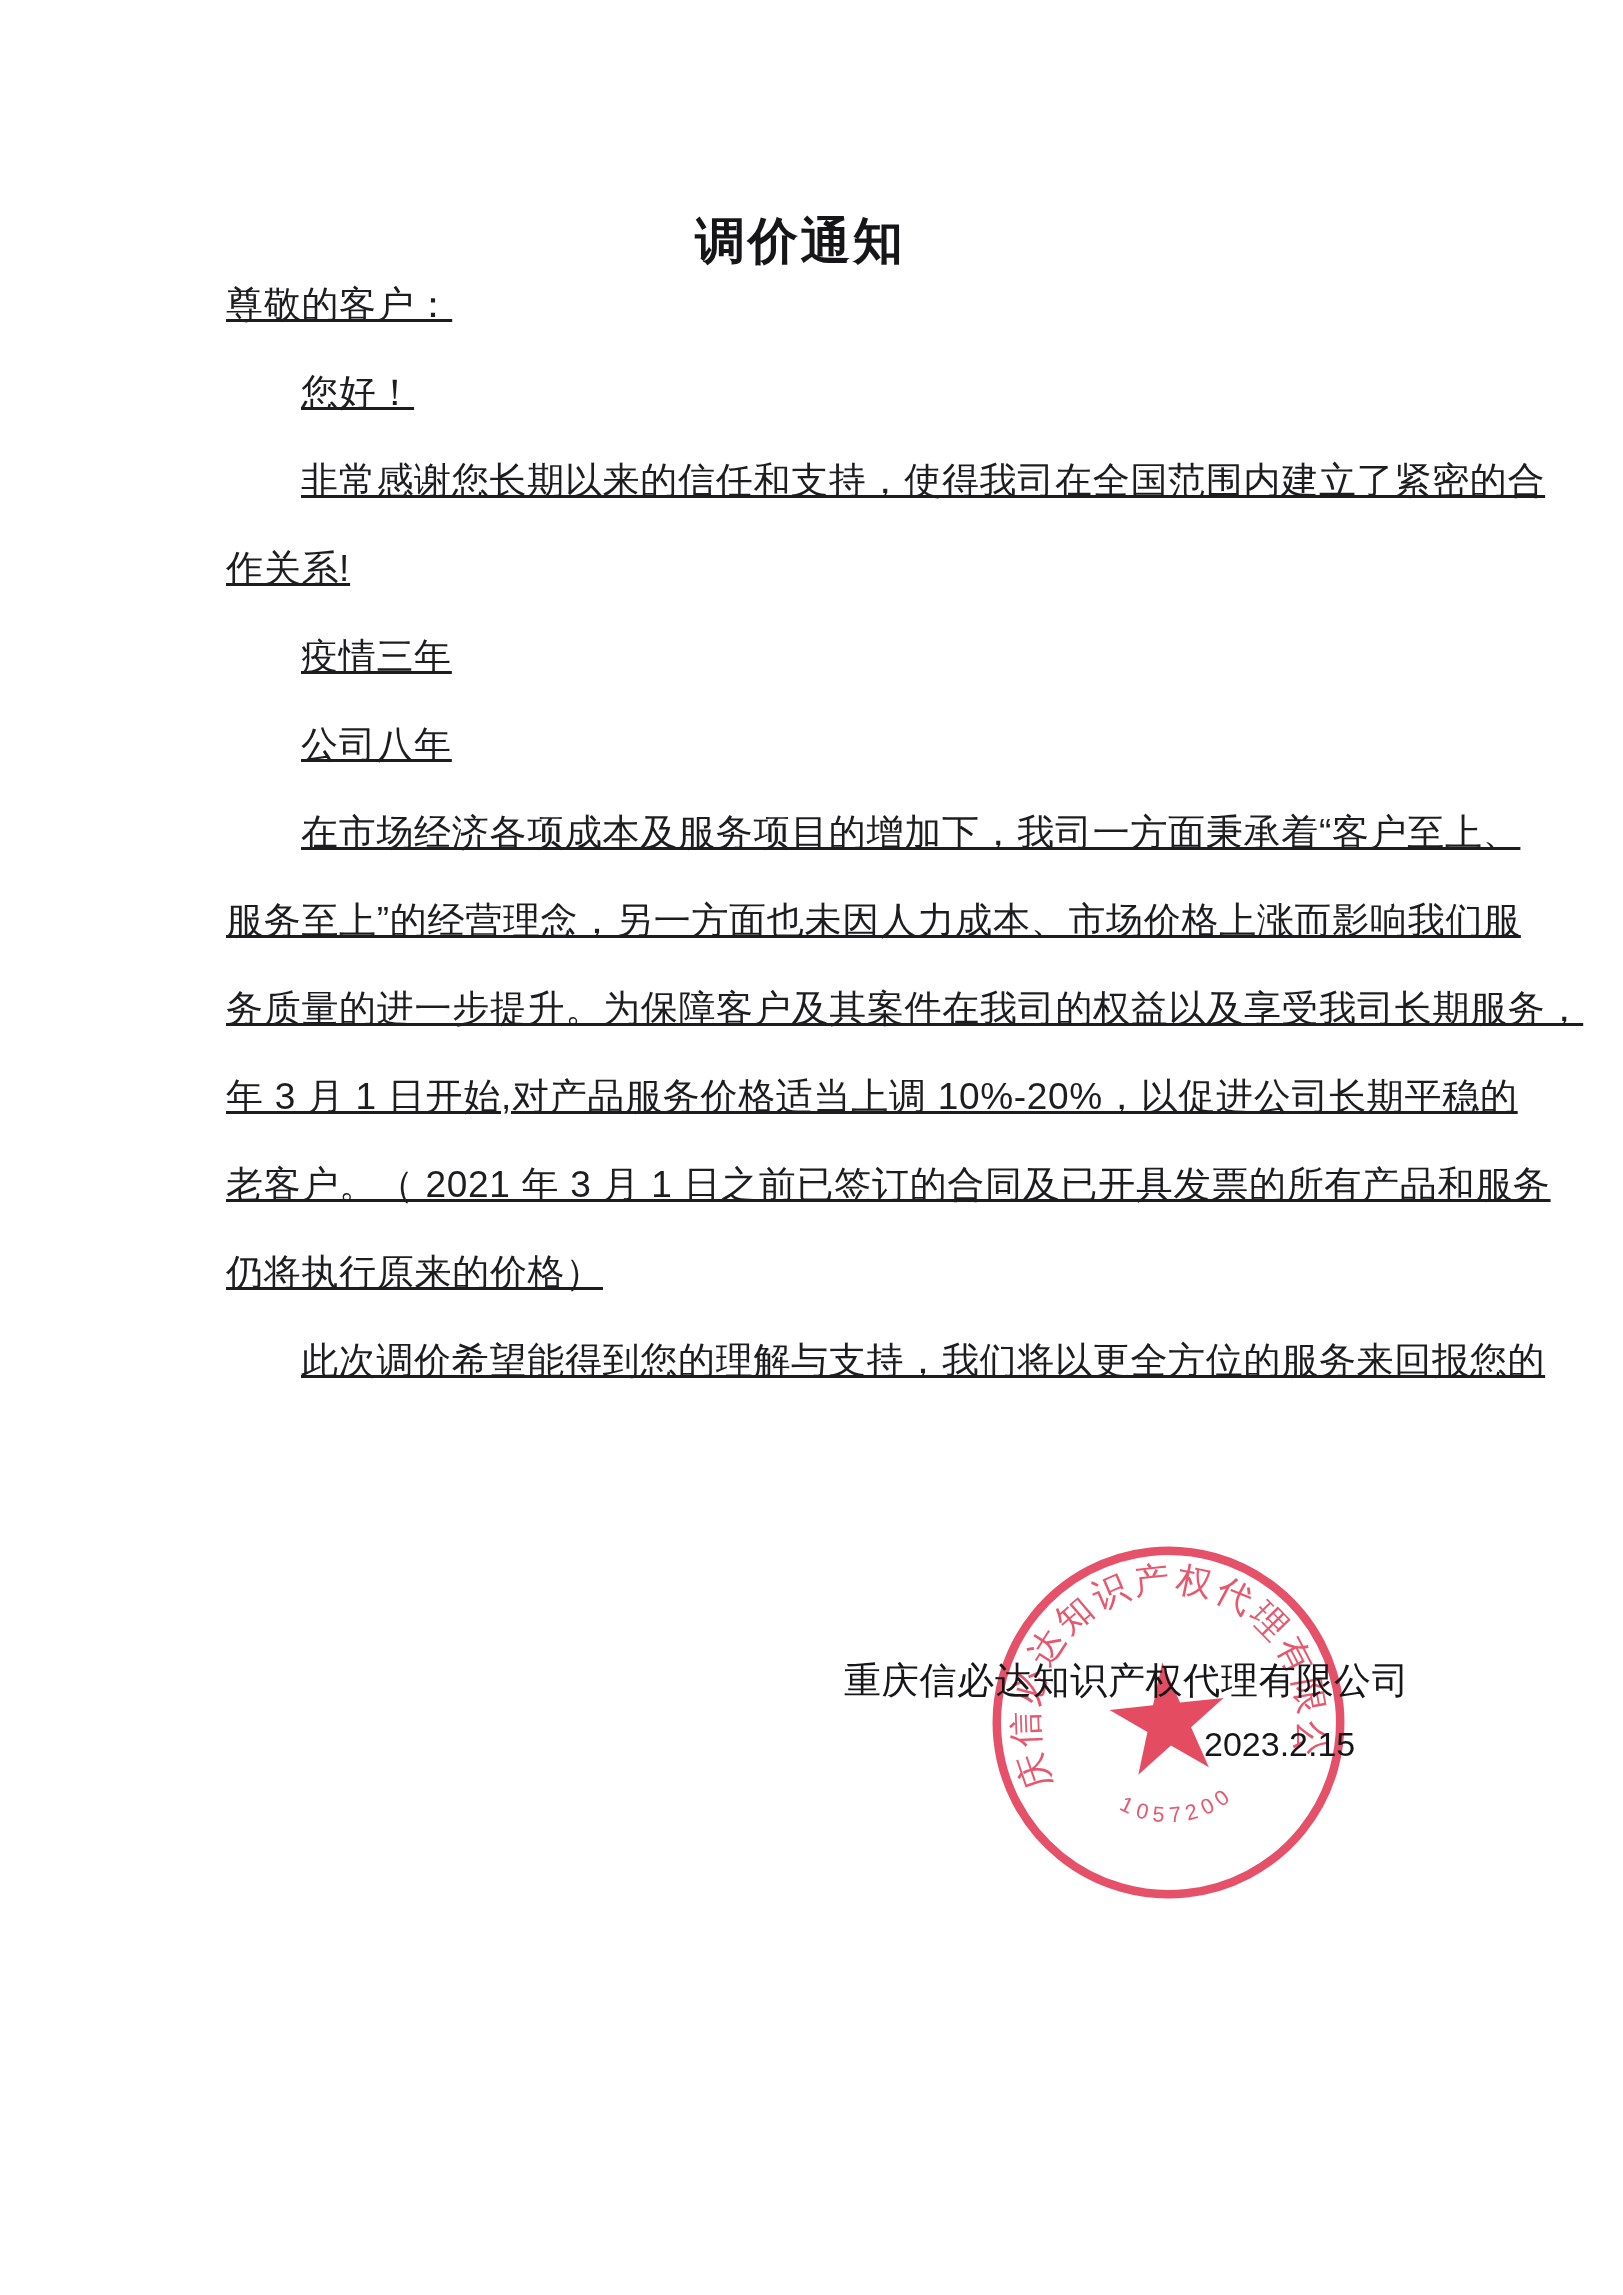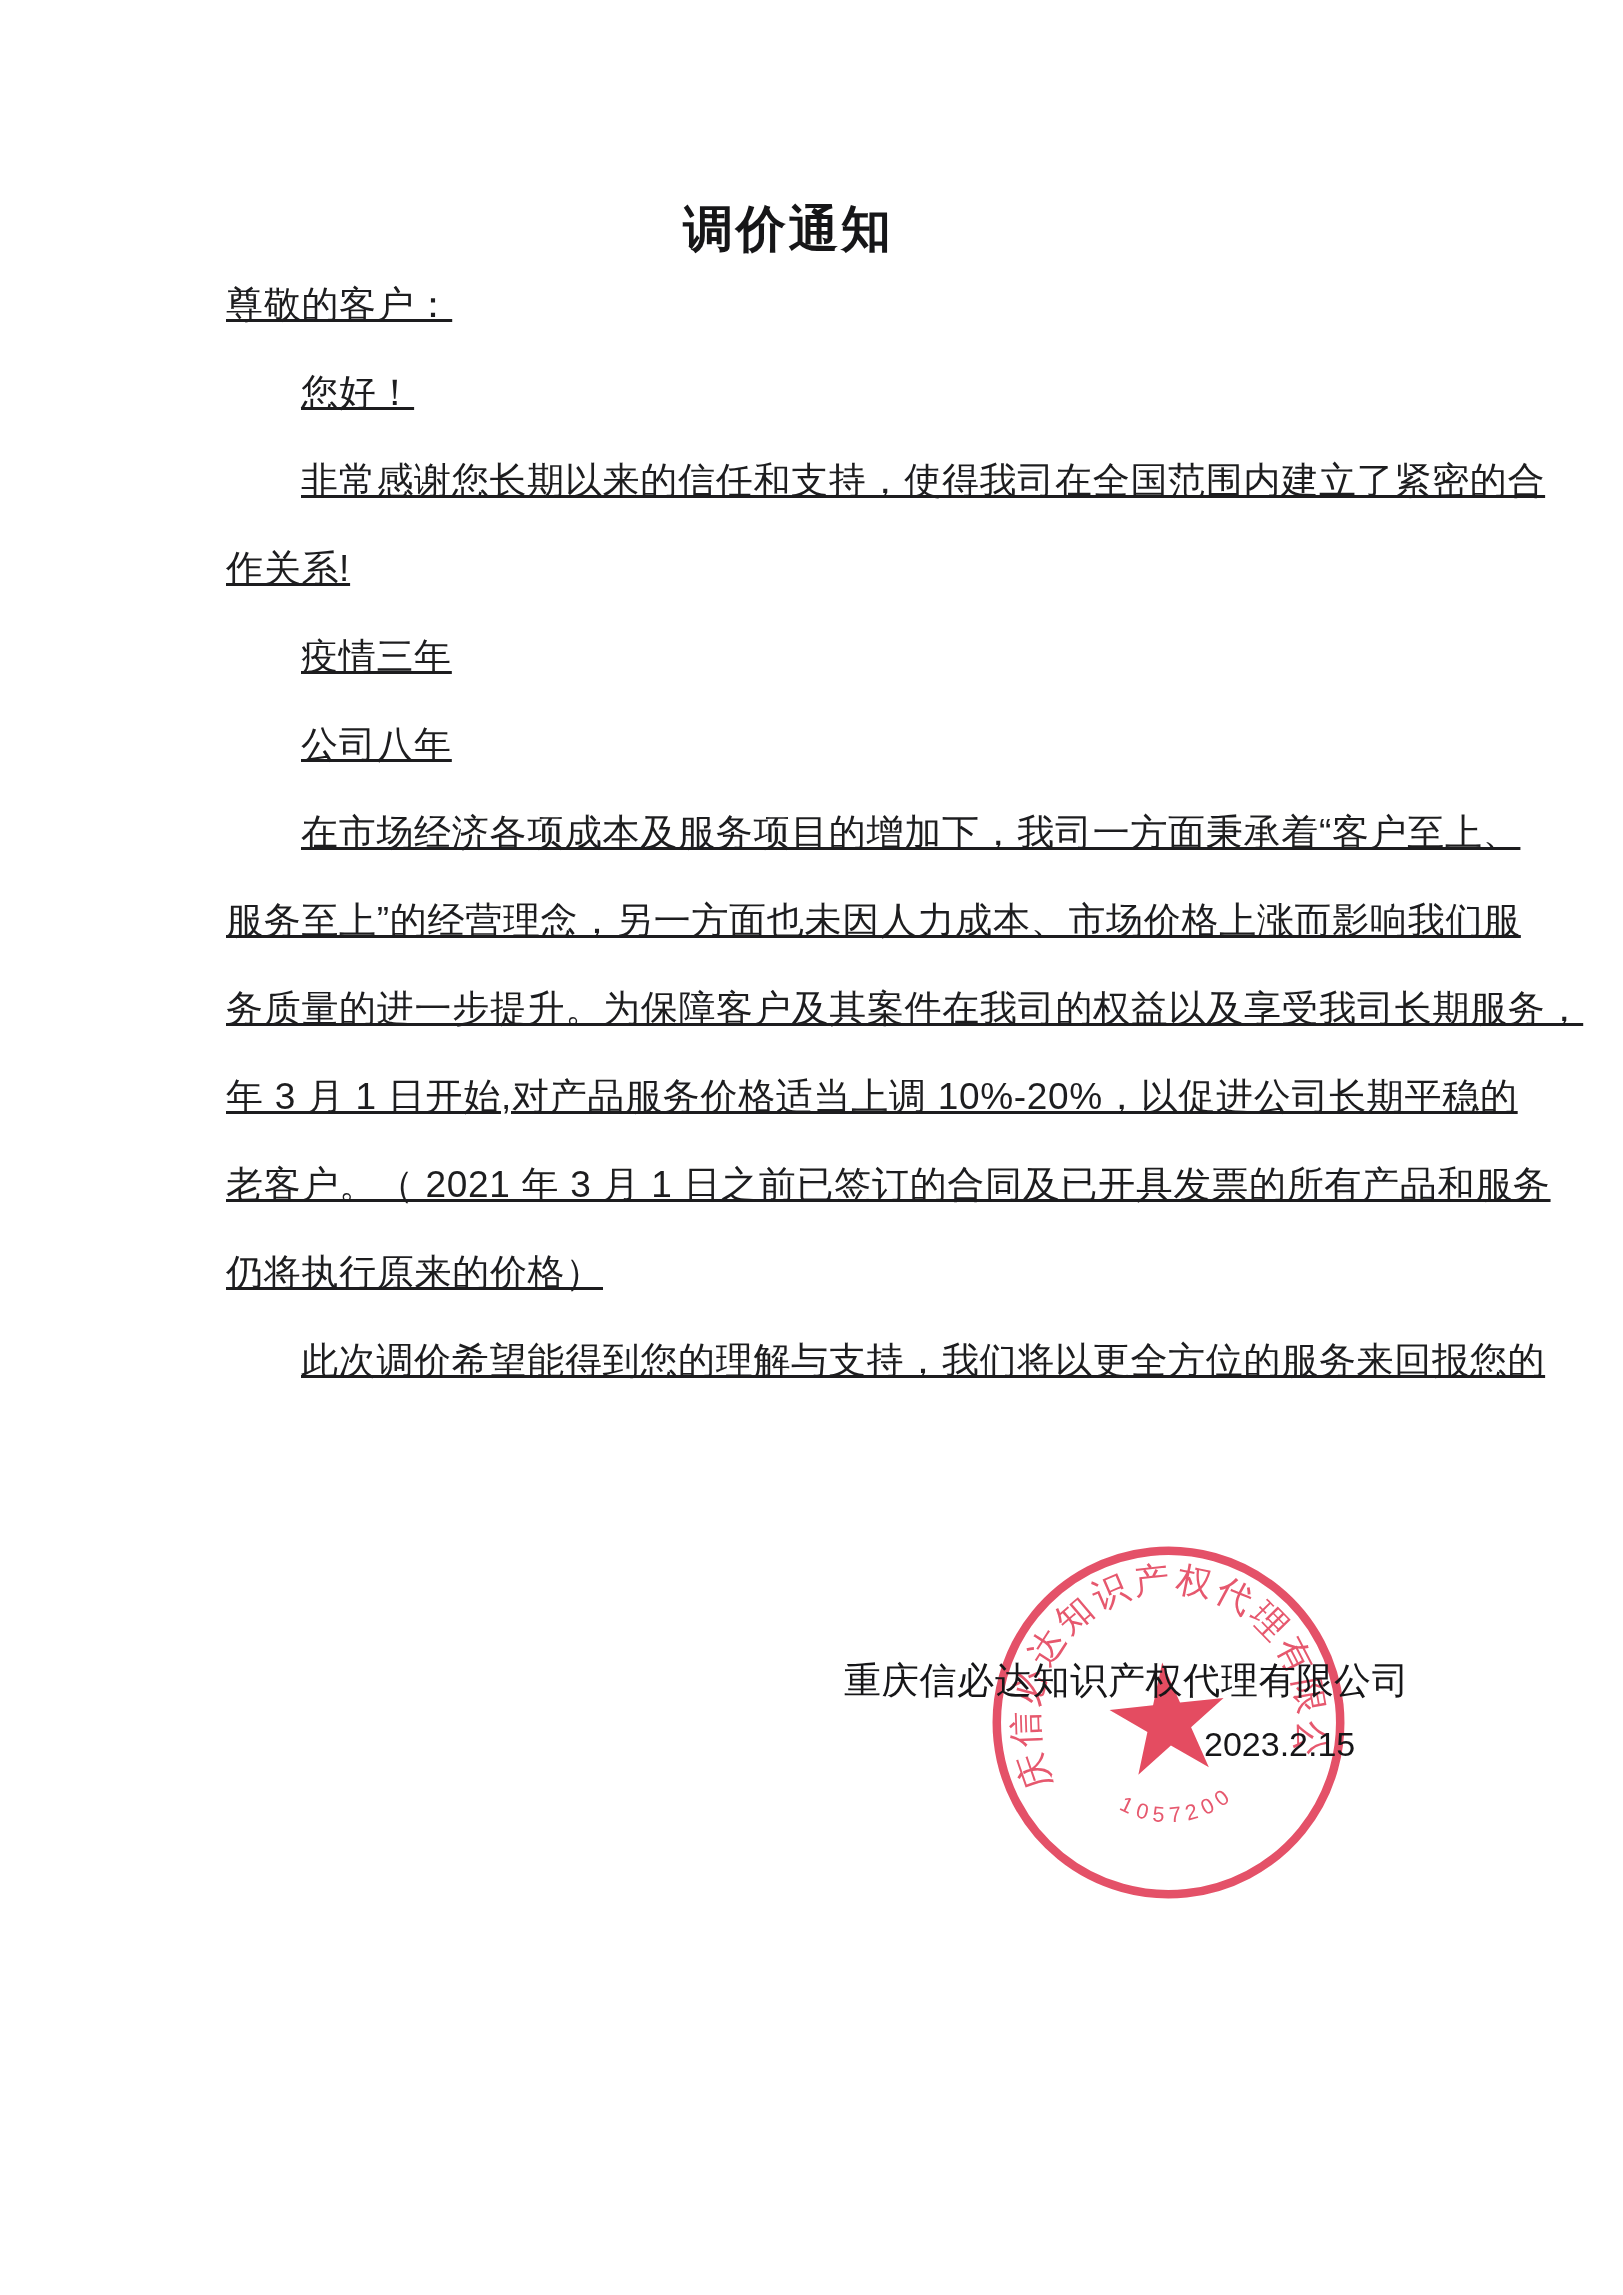--- a/index.html
+++ b/index.html
@@ -16,21 +16,21 @@
     height: 2295px;
     background: #ffffff;
     font-family: "Liberation Sans", "DejaVu Sans", sans-serif;
     color: #1d1d1f;
   }
   .doc-title {
     position: absolute;
     top: 196px;
     left: 0;
     width: 1577px;          
-    margin: 0;
+    margin: 12px;
     text-align: center;
     font-size: 50px;
     font-weight: bold;
     letter-spacing: 2.6px;
     color: #161618;
   }
   .letter-body {
     position: absolute;
     top: 261px;
     left: 226px;

